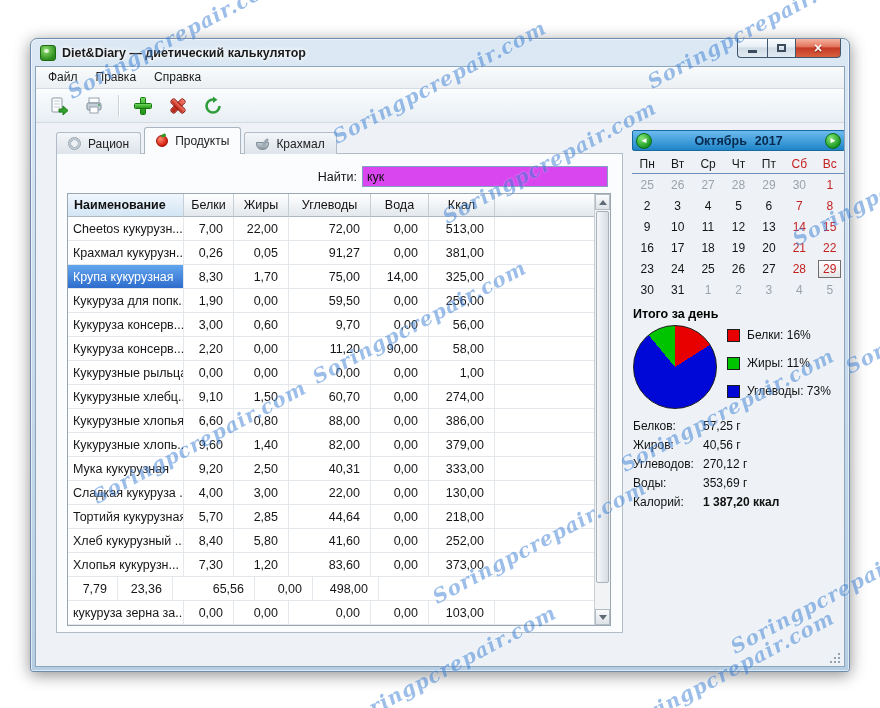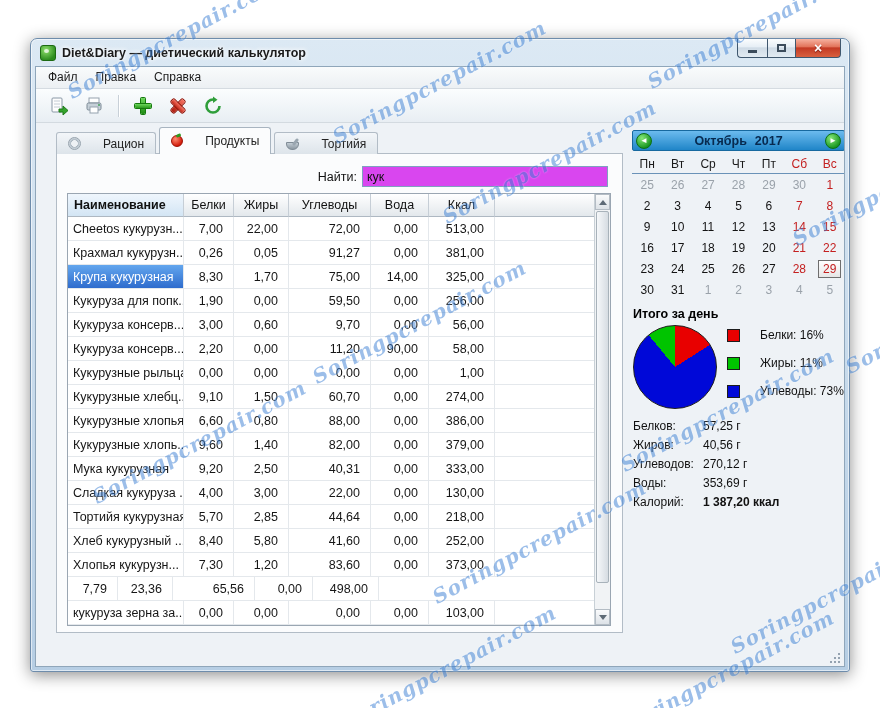--- a/index.html
+++ b/index.html
@@ -86,21 +86,21 @@
     background:linear-gradient(#6cd65a,#2c9a1e); border-radius:1px; box-shadow:0 0 0 1px #157a0c; }
   .icon-cross { transform:rotate(45deg); }
   .icon-cross::before { content:""; position:absolute; left:7px; top:1px; width:4px; height:16px;
     background:linear-gradient(#f57060,#b01c0e); border-radius:1px; box-shadow:0 0 0 1px #8e1408; }
   .icon-cross::after { content:""; position:absolute; top:7px; left:1px; height:4px; width:16px;
     background:linear-gradient(#f57060,#c02a1a); border-radius:1px; box-shadow:0 0 0 1px #8e1408; }
 
   
   .tabs { position:absolute; left:20px; top:60px; height:27px; display:flex; align-items:flex-end; z-index:3; }
   .tab {
-    height:22px; display:flex; align-items:center; gap:22px; padding:8px 11px;
+    height:22px; display:flex; align-items:center; gap:7px; padding:8px 11px;
     border:1px solid #b2bcc6; border-bottom:none; border-radius:3px 3px 0 0;
     background:linear-gradient(#f3f6f9,#dde4ea);
     font-size:12px; color:#222; margin-right:3px; cursor:default;
   }
   .tab.active { height:27px; background:#fbfcfd; border-color:#a8b4c0; position:relative; z-index:4; }
   .ic-plate { width:13px; height:13px; border-radius:50%; background:radial-gradient(circle,#eef1f4 40%,#a8b4be 44%,#cfd7de 70%); border:1px solid #98a4ae; }
   .ic-tomato { width:12px; height:12px; border-radius:50%; background:radial-gradient(circle at 35% 30%, #ff8a70, #d01808 75%); border:1px solid #9e1004; position:relative; }
   .ic-tomato::after { content:""; position:absolute; left:4px; top:-2px; width:5px; height:3px; background:#2e9a20; border-radius:2px; transform:rotate(-20deg); }
   .ic-mortar { width:13px; height:8px; background:linear-gradient(#c2ccd4,#8c98a2); border-radius:0 0 6px 6px; border:1px solid #808c96; position:relative; margin-top:4px; }
   .ic-mortar::after { content:""; position:absolute; left:7px; top:-5px; width:3px; height:8px; background:#9aa6b0; border-radius:2px; transform:rotate(38deg); }
@@ -182,21 +182,21 @@
   .day { display:flex; align-items:center; justify-content:center; }
   .day.muted { color:#9aa2aa; }
   .day.weekend { color:#c42020; }
   .day .dnum { line-height:16px; padding:0 4px; border:1px solid transparent; }
   .day.selected .dnum { border:1px solid #6e6e6e; background:linear-gradient(#fff,#e6e6e6); }
 
   
   .totals-title { position:absolute; left:597px; top:240px; font-size:12.5px; font-weight:bold; color:#000; }
   .pie { position:absolute; left:597px; top:258px; width:84px; height:84px; border-radius:50%; border:1px solid #1c1c1c; }
   .legend { position:absolute; left:691px; top:261px; display:flex; flex-direction:column; gap:14px; }
-  .leg-row { display:flex; align-items:center; gap:20px; font-size:12px; color:#111; }
+  .leg-row { display:flex; align-items:center; gap:7px; font-size:12px; color:#111; }
   .leg-swatch { width:13px; height:13px; border:1px solid #1c1c1c; }
   .stats { position:absolute; left:597px; top:352px; width:212px; }
   .stat-row { display:flex; font-size:12px; color:#111; margin-bottom:5px; }
   .stat-label { width:70px; }
   .stat-row.bold .stat-value { font-weight:bold; }
 
   
   .grip { position:absolute; right:4px; bottom:3px; width:11px; height:11px; }
   .grip i { position:absolute; width:2px; height:2px; background:#94a2b0; }
   .grip i:nth-child(1){ right:0; bottom:0; } .grip i:nth-child(2){ right:4px; bottom:0; }
@@ -270,21 +270,21 @@
       <div class="tab">
         <span class="ic-plate"></span>
         <span>Рацион</span>
       </div>
       <div class="tab active">
         <span class="ic-tomato"></span>
         <span>Продукты</span>
       </div>
       <div class="tab">
         <span class="ic-mortar"></span>
-        <span>Тортийя</span>
+        <span>Крахмал</span>
       </div>
     </div>
 
     <div class="tabpage">
       <span class="search-label">Найти:</span>
       <input class="search-input" type="text" value="кук" style="">
 
       <div class="grid">
         <div class="thead">
           <div class="trow">

